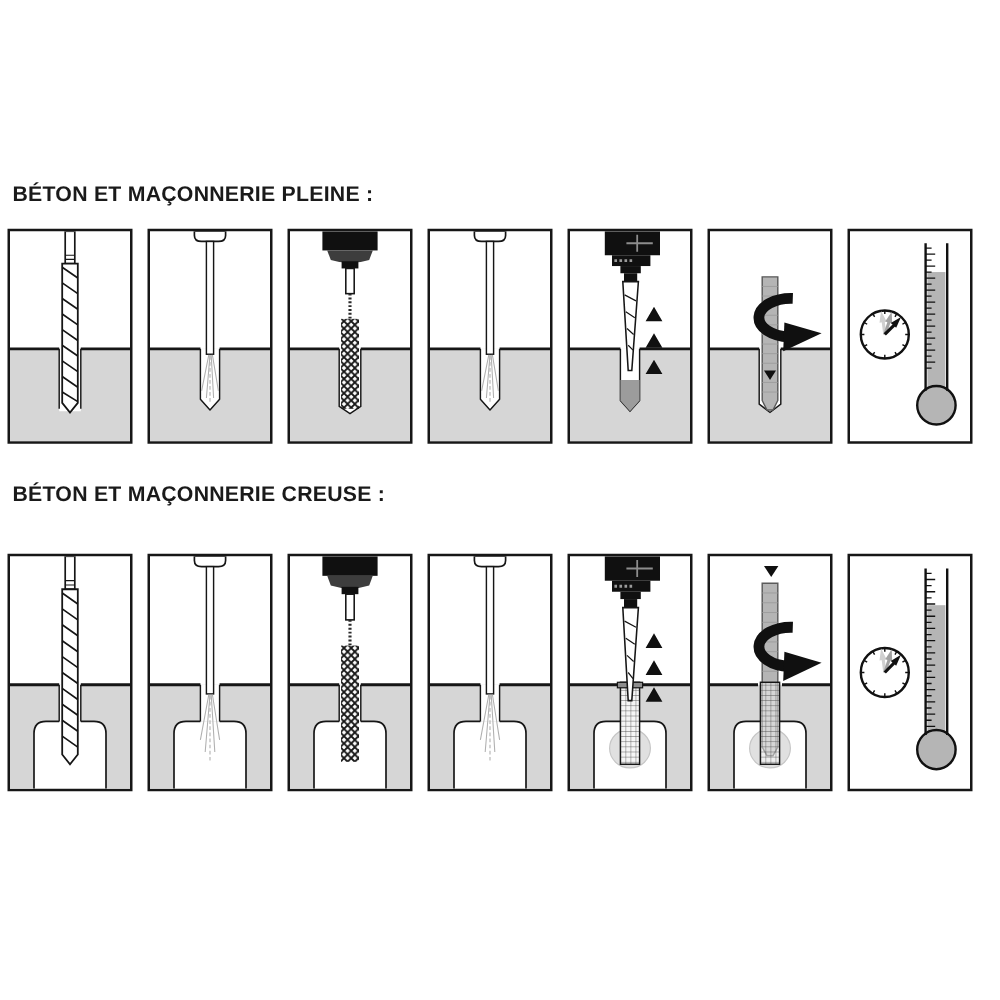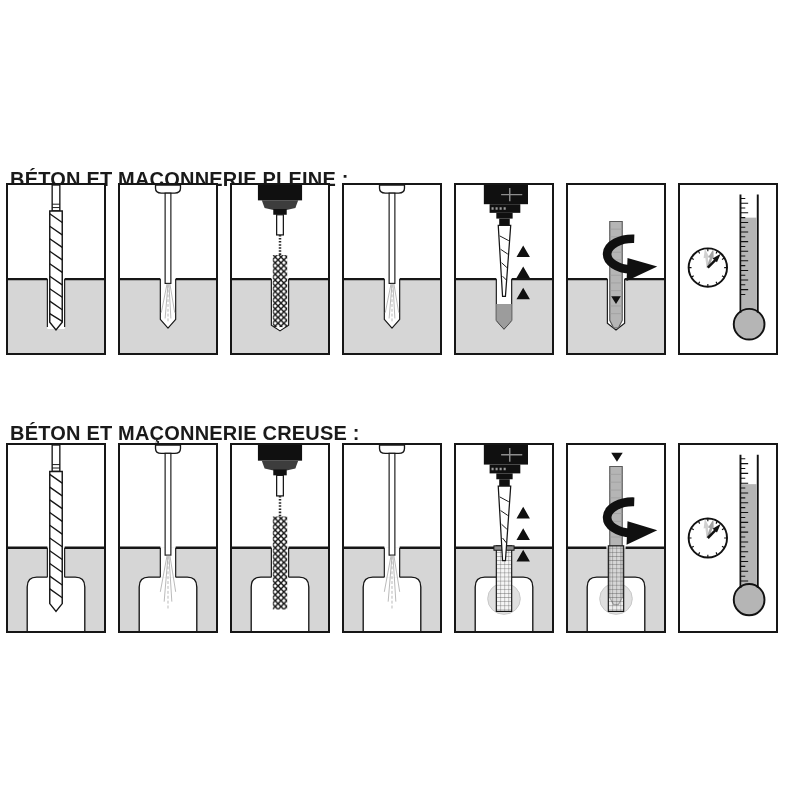--- a/index.html
+++ b/index.html
@@ -3,25 +3,25 @@
 <meta charset="utf-8">
 <style>
   html,body{margin:0;padding:0;}
   body{
     width:800px;height:800px;background:#ffffff;
     font-family:"Liberation Sans",sans-serif;
     position:relative;overflow:hidden;
   }
   .section-title{
     position:absolute;left:10px;
-    font-weight:700;font-size:20px;color:#1a1a1a;
-    letter-spacing:.2px;white-space:nowrap;margin-top:22px;
+    font-weight:700;font-size:17px;color:#1a1a1a;
+    letter-spacing:.2px;white-space:nowrap;
   }
   #title-solid{top:146px;}
-  #title-hollow{top:400px;}
+  #title-hollow{top:386px;}
   .steps-row{position:absolute;left:6px;display:flex;gap:12px;}
   #row-solid{top:183px;}
   #row-hollow{top:443px;}
   .panel{width:96px;background:#fff;border:2px solid #161616;}
   #row-solid .panel{height:168px;}
   #row-hollow .panel{height:186px;}
   .panel svg{display:block;}
 </style>
 </head>
 <body>

